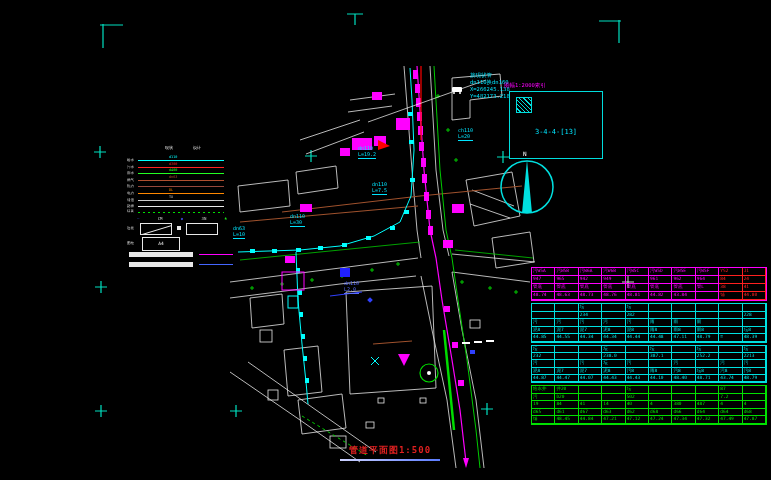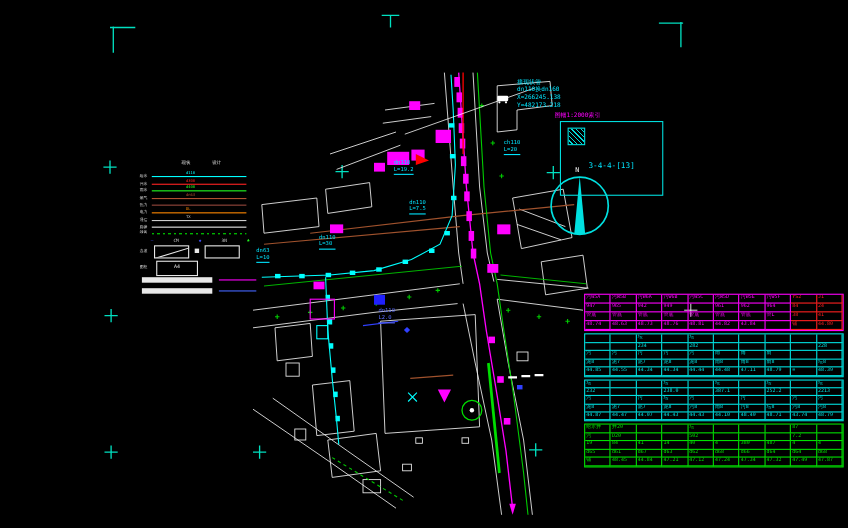--- a/index.html
+++ b/index.html
@@ -27,21 +27,21 @@
   .emptybox{position:absolute;left:59px;top:0;width:30px;height:10px;border:1px solid #e8e8e8;}
   .lg-a4row{position:absolute;left:0;top:91px;height:13px;width:108px;}
   .lg-a4row .lbl{position:absolute;left:0;top:4px;font-size:3.5px;color:#ddd;}
   .a4box{position:absolute;left:15px;top:0;width:36px;height:12px;border:1px solid #e8e8e8;
          color:#e8e8e8;font-size:4.5px;text-align:center;line-height:12px;}
   .bar{position:absolute;left:2px;width:64px;height:5px;background:#e8e8e8;}
   .shortline{position:absolute;left:72px;width:34px;height:1px;}
   
   #annot{position:absolute;left:470px;top:72px;width:90px;color:#00e5ff;font-size:5.5px;
          line-height:7px;text-align:left;}
-  #indexbox{position:absolute;left:509px;top:110px;width:92px;height:66px;border:1px solid #00dddd;}
+  #indexbox{position:absolute;left:509px;top:91px;width:92px;height:66px;border:1px solid #00dddd;}
   #indexbox .cap{position:absolute;left:-6px;top:-10px;font-size:5.5px;color:#ff00ff;white-space:nowrap;}
   #indexbox .hatch{position:absolute;left:6px;top:5px;width:14px;height:14px;border:1px solid #00dddd;
      background:repeating-linear-gradient(45deg,#000 0 2px,#00dddd 2px 3px);}
   #indexbox .sheet{position:absolute;left:0;right:0;top:36px;text-align:center;color:#00e5ff;font-size:7px;}
   #title{position:absolute;left:340px;top:444px;width:100px;text-align:center;color:#e02020;
          font-size:9px;font-weight:bold;letter-spacing:1px;
          border-bottom:2px solid;border-image:linear-gradient(90deg,#cfd4ff,#5a7bff) 1;padding-bottom:2px;}
   
   .mlabel{position:absolute;font-size:5px;line-height:5.5px;color:#00e5ff;border-bottom:1px solid #00e5ff;
           padding-bottom:1px;white-space:nowrap;}
@@ -560,14 +560,15 @@
           <div class="tcell" style="border-color: rgb(0, 224, 0); color: rgb(0, 224, 0);">47.12</div>
           <div class="tcell" style="border-color: rgb(0, 224, 0); color: rgb(0, 224, 0);">47.24</div>
           <div class="tcell" style="border-color: rgb(0, 224, 0); color: rgb(0, 224, 0);">47.34</div>
           <div class="tcell" style="border-color: rgb(0, 224, 0); color: rgb(0, 224, 0);">47.32</div>
           <div class="tcell" style="border-color: rgb(0, 224, 0); color: rgb(0, 224, 0);">47.49</div>
           <div class="tcell" style="border-color: rgb(0, 224, 0); color: rgb(0, 224, 0);">47.87</div>
         </div>
       </div>
     </div>
 
+  <div id="title">管道平面图1:500</div>
 
 </div>
 
 </body></html>

